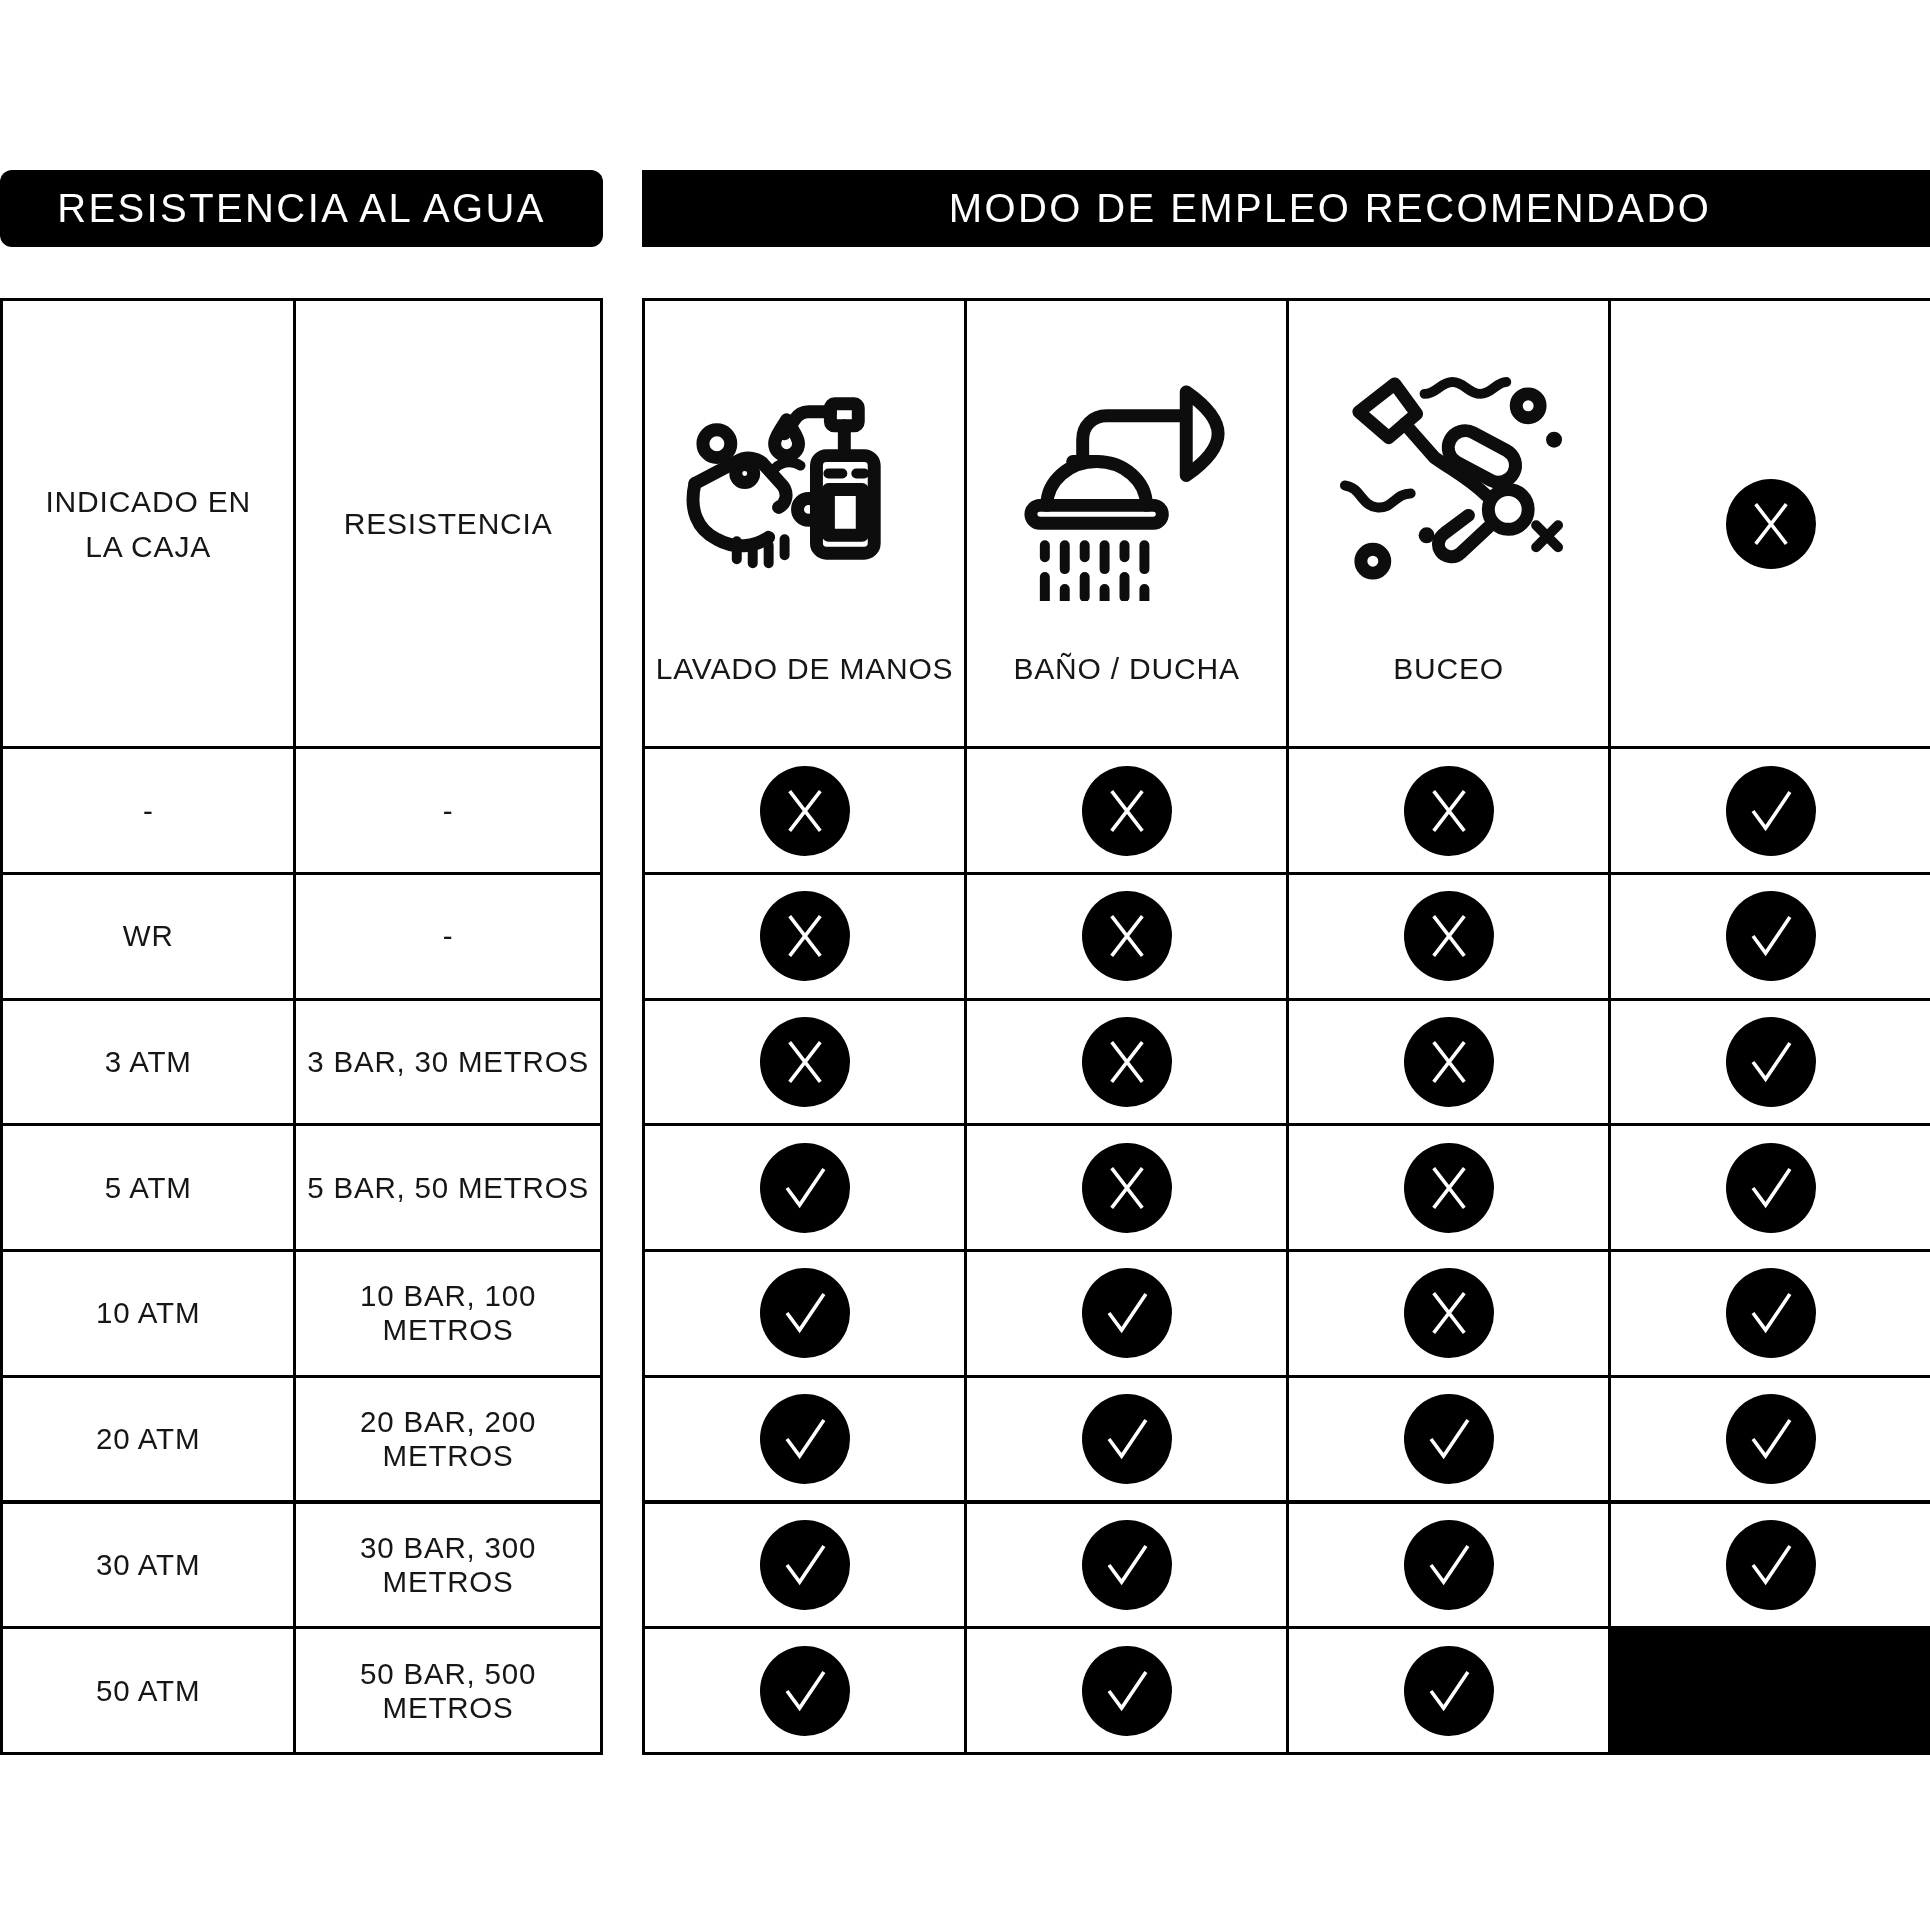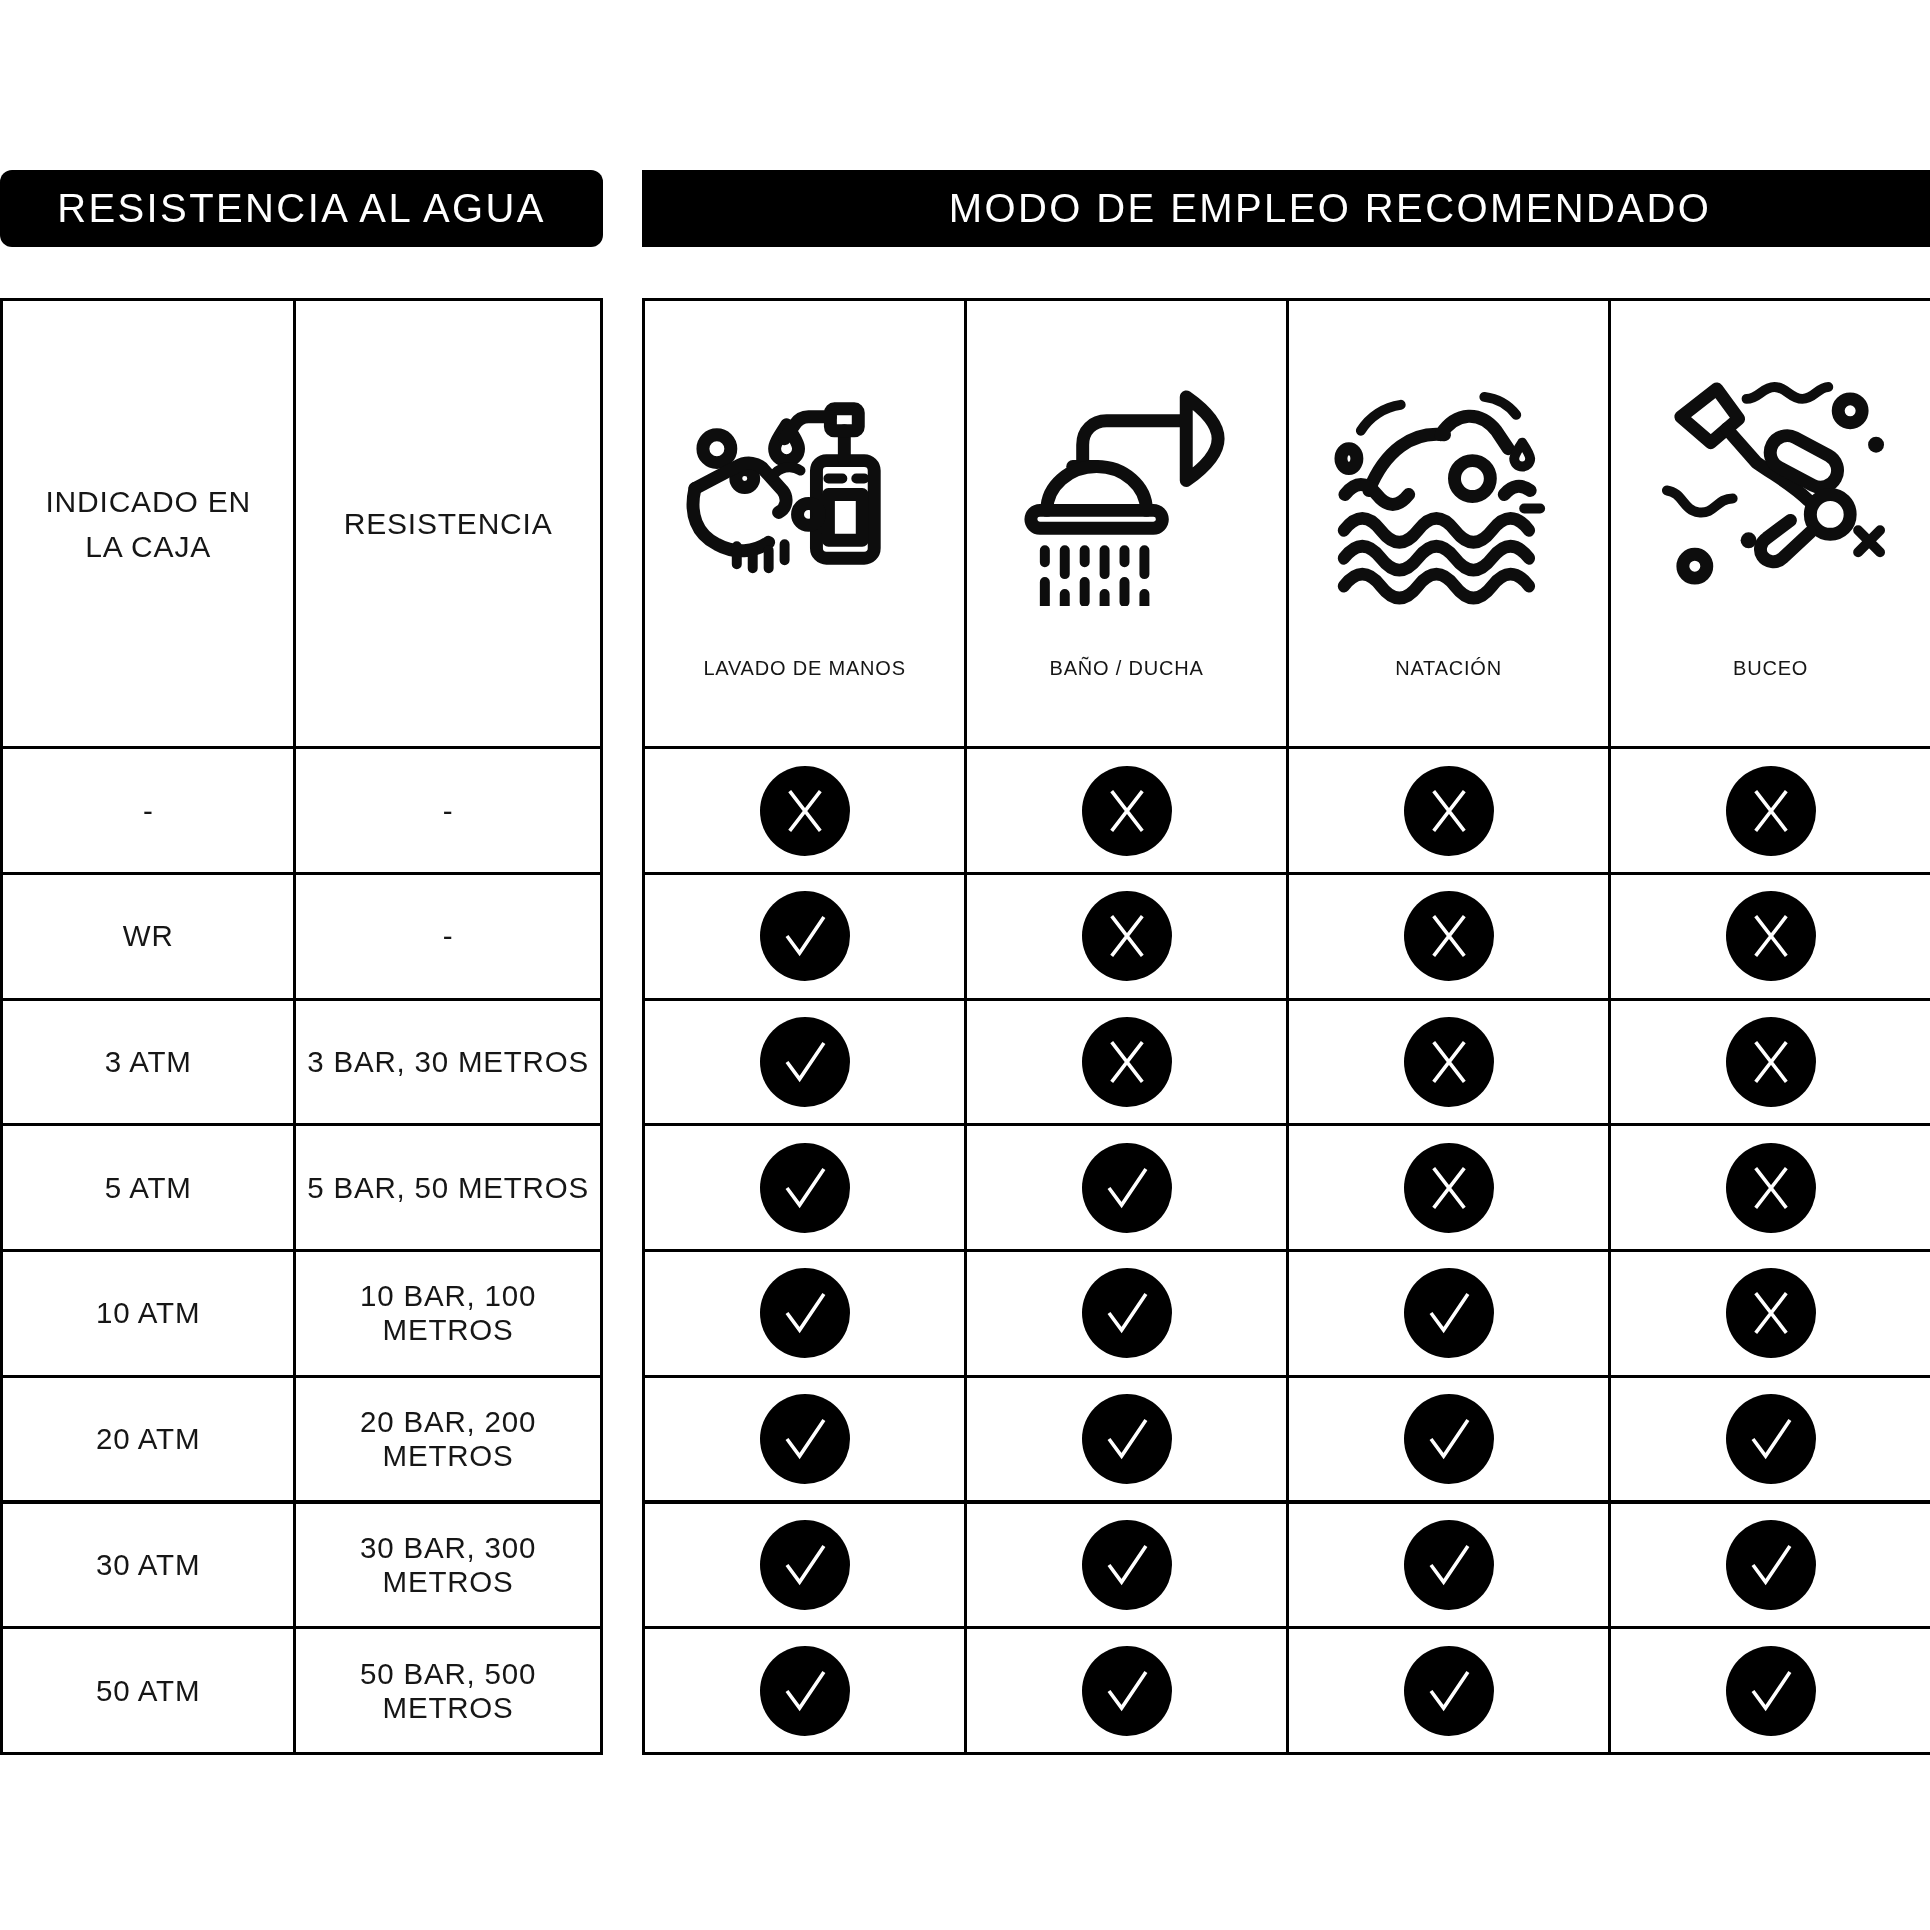--- a/index.html
+++ b/index.html
@@ -37,21 +37,21 @@
     display:block;max-width:247px;font-size:30px;letter-spacing:0.8px;line-height:1.5;
   }
   .data-cell{font-size:29.5px;letter-spacing:0.8px;}
 
   .icon-cell{flex-direction:column;justify-content:center;gap:51px;}
   .icon-wrap{width:239px;height:239px;display:flex;align-items:center;justify-content:center;}
   .icon-wrap svg{width:239px;height:239px;}
   .icon-wrap svg *{stroke:#0d0d0d;stroke-width:6.5;fill:none;stroke-linecap:round;stroke-linejoin:round;}
   .icon-wrap svg .dot{fill:#0d0d0d;stroke:none;}
   .icon-wrap svg .thin{stroke-width:5;}
-  .col-label{font-size:20px;letter-spacing:0.8px;}
+  .col-label{font-size:30px;letter-spacing:0.8px;}
 
   .mark{
     width:90px;height:90px;border-radius:50%;background:#000000;
     display:flex;align-items:center;justify-content:center;
   }
   .mark svg{width:90px;height:90px;}
   .mark svg path{stroke:#ffffff;stroke-width:4;fill:none;stroke-linecap:butt;stroke-linejoin:miter;}
   .mark[data-glyph="check"] .glyph-cross{display:none;}
   .mark[data-glyph="cross"] .glyph-check{display:none;}
 </style>
@@ -167,40 +167,20 @@
     <path class="thin" d="M29 92v12M29 114v6"></path>
     <path class="thin" d="M39 92v6M39 108v10"></path>
     <path class="thin" d="M49 92v12M49 114v6"></path>
     <path class="thin" d="M59 92v6M59 108v10"></path>
     <path class="thin" d="M69 92v12M69 114v6"></path>
   </svg>
         </div>
     <span class="col-label">BAÑO / DUCHA</span>
   </div>
 
-  <div class="cell icon-cell">
-    <div class="icon-wrap">
-          <svg viewBox="0 0 120 120">
-    <path class="thin" d="M16 32a28 28 0 0 1 20-13"></path>
-    <path class="thin" d="M78 15a24 24 0 0 1 16 9"></path>
-    <ellipse cx="10" cy="46" rx="4" ry="5"></ellipse>
-    <path d="M20 62C28 42 42 32 58 34"></path>
-    <path d="M56 34c8-12 20-12 28-2l6 9"></path>
-    <circle cx="72" cy="56" r="9"></circle>
-    <path class="thin" d="M97 38c-2 3-4 6-4 8a4 4 0 0 0 8 0c0-2-2-5-4-8z"></path>
-    <path d="M8 64q8-10 16 0t16 0"></path>
-    <path d="M88 64q6-7 13-2"></path>
-    <path class="thin" d="M98 71h8"></path>
-    <path d="M8 82q10-12 20 0t20 0t20 0t20 0t20 0" transform="scale(0.93,1)"></path>
-    <path d="M8 96q10-12 20 0t20 0t20 0t20 0t20 0" transform="scale(0.93,1)"></path>
-    <path d="M8 110q10-12 20 0t20 0t20 0t20 0t20 0" transform="scale(0.93,1)"></path>
-  </svg>
-        </div>
-    <span class="col-label">NATACIÓN</span>
-  </div>
 
   <div class="cell icon-cell">
     <div class="icon-wrap">
           <svg viewBox="0 0 120 120">
     <path class="thin" d="M48 16c6 0 8-6 14-6s8 6 14 6 8-6 13-6"></path>
     <circle cx="100" cy="22" r="6"></circle>
     <circle class="dot" cx="113" cy="39" r="4"></circle>
     <path d="M15 25L33 11l11 15-14 12z"></path>
     <path d="M38 31l15 17c10 7 18 11 26 19"></path>
     <rect x="59" y="39" width="36" height="17" rx="8.5" transform="rotate(28 77 47)"></rect>

